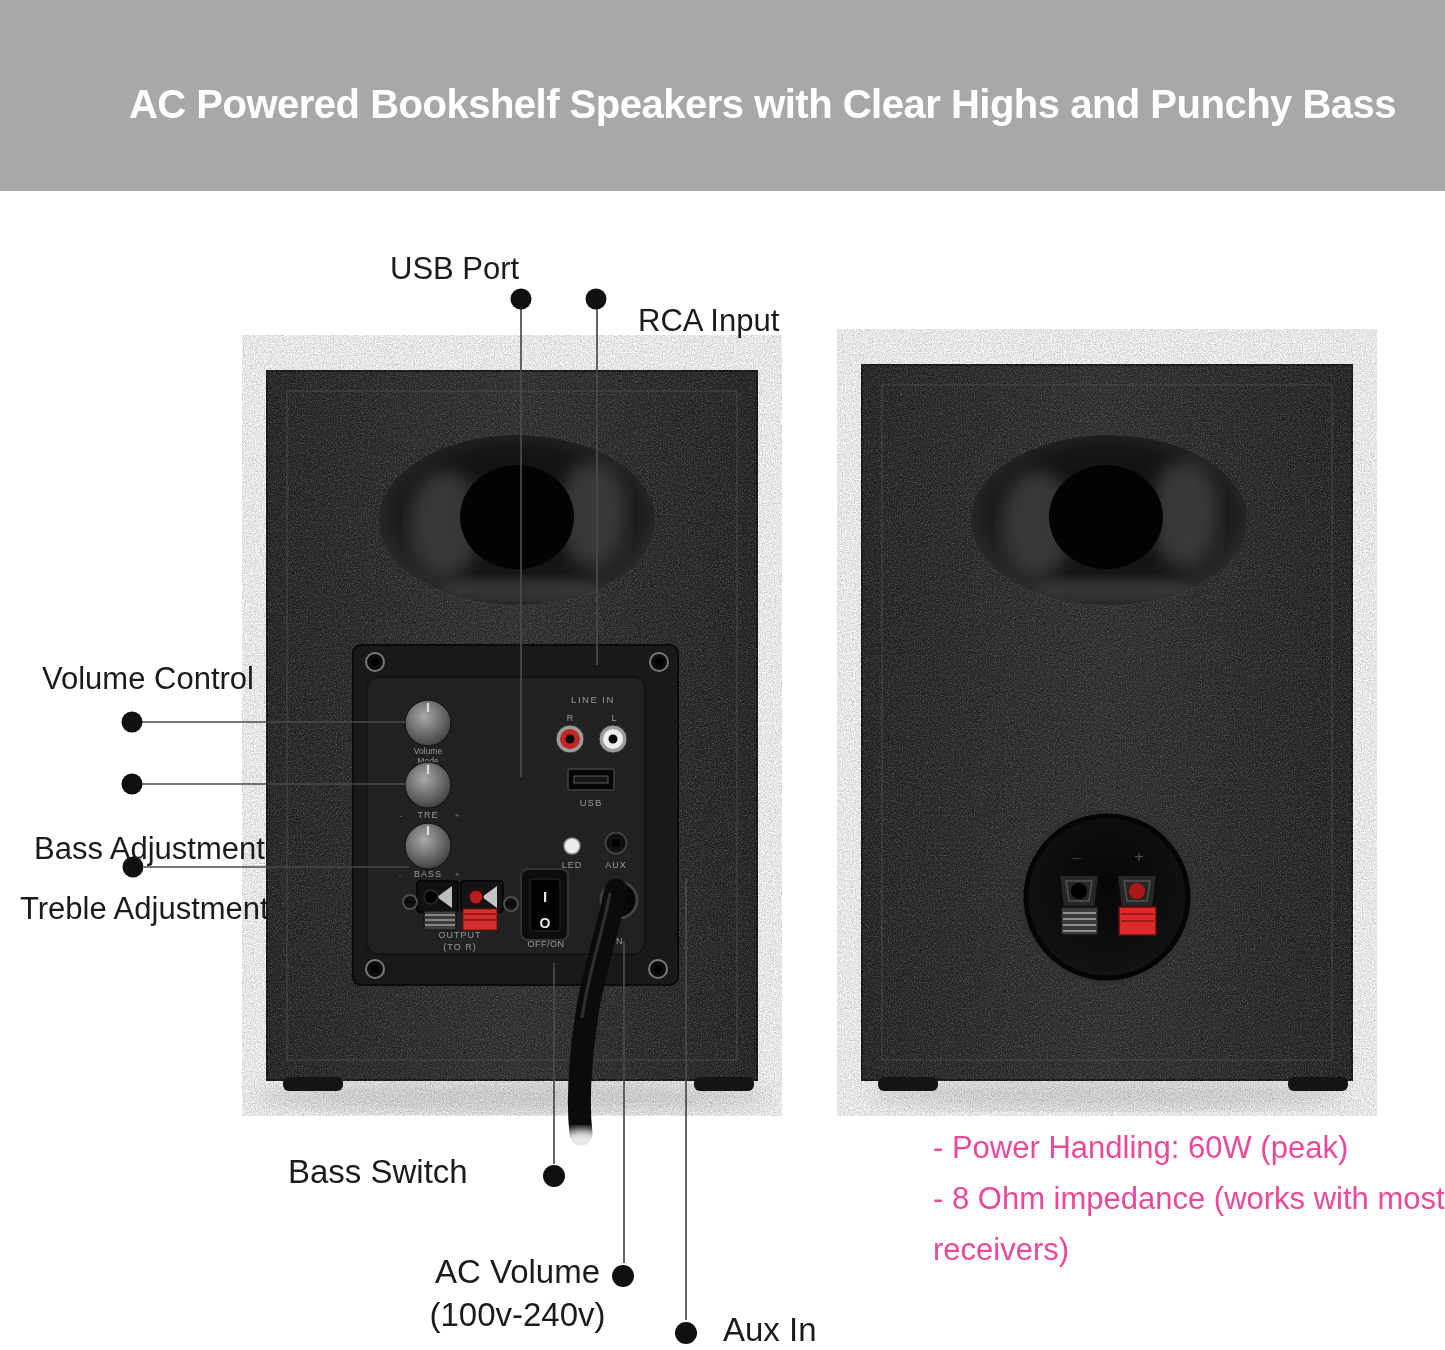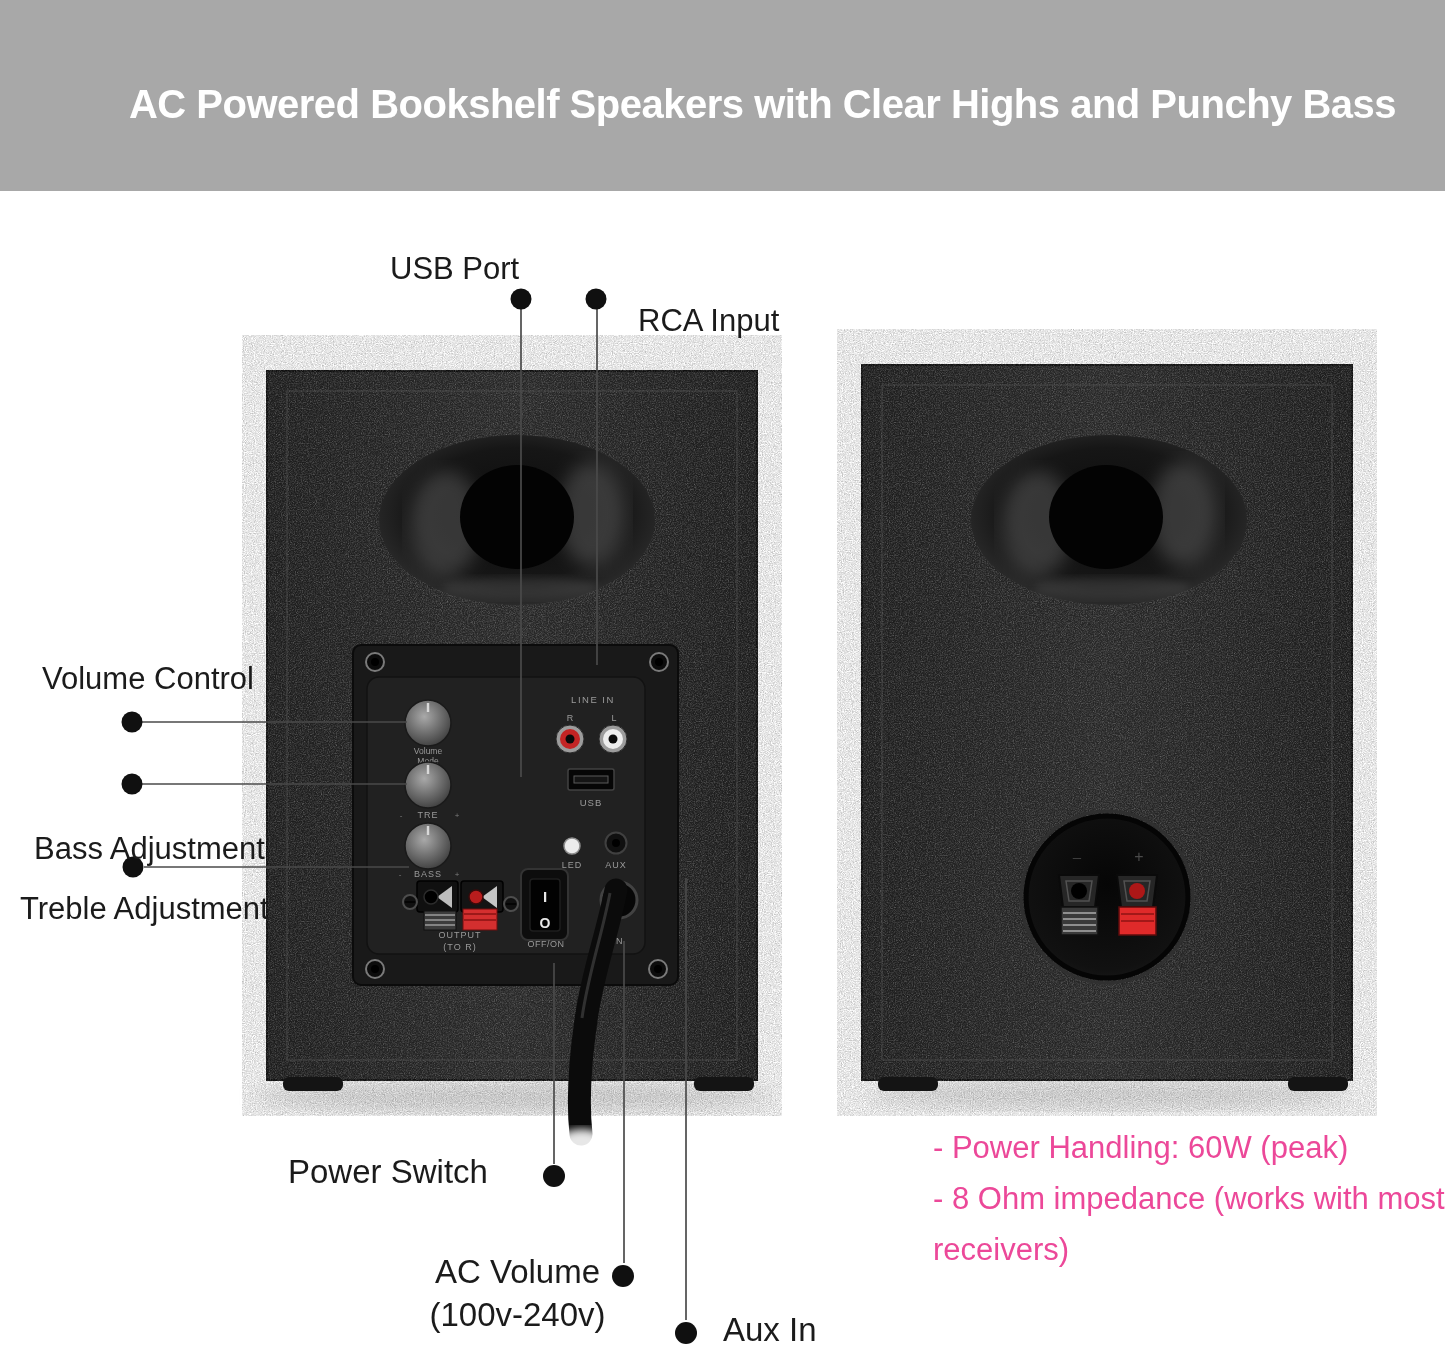--- a/index.html
+++ b/index.html
@@ -279,21 +279,21 @@
       <circle cx="623" cy="1276" r="11"></circle>
       <circle cx="686" cy="1333" r="11"></circle>
     </g>
   </svg>
 
   <div class="label" style="left:390px;top:240px;margin-top:12px;">USB Port</div>
   <div class="label" style="left:638px;top:283px;margin-top:21px;">RCA Input</div>
   <div class="label" style="left:42px;top:662px;text-align:center;">Volume Control</div>
   <div class="label" style="left:24px;top:832px;margin-left:10px;">Bass Adjustment</div>
   <div class="label" style="left:8px;top:892px;margin-left:12px;">Treble Adjustment</div>
-  <div class="label big" style="left:288px;top:1154px;">Power Switch</div>
+  <div class="label big" style="left:288px;top:1154px;">Bass Switch</div>
 
   <div id="ac-block">
     <div>AC Volume</div>
     <div>(100v-240v)</div>
   </div>
 
   <div class="label big" style="left:723px;top:1312px;">Aux In</div>
 
   <div id="specs">
     <div class="spec-line">- Power Handling: 60W (peak)</div>

